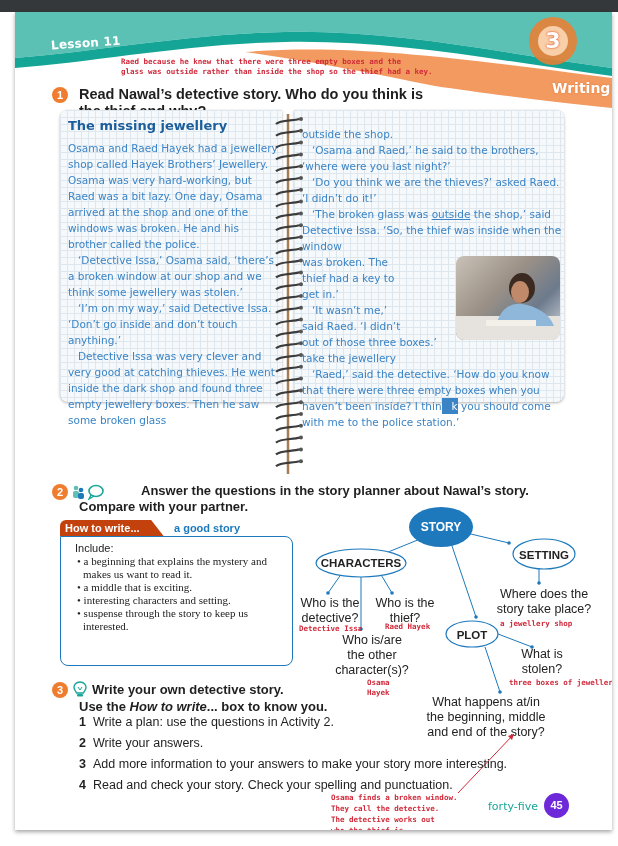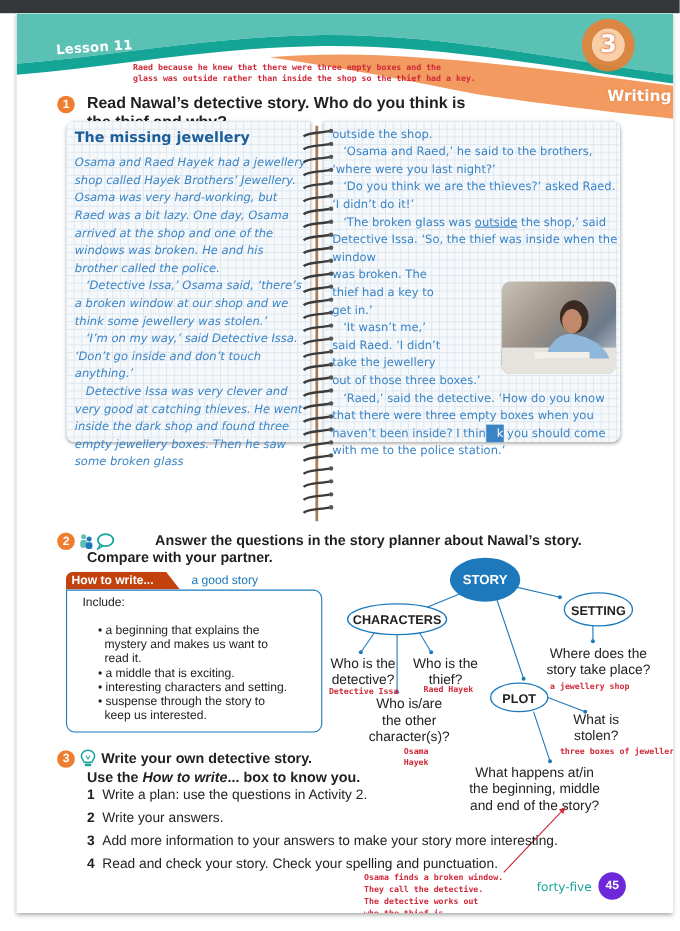--- a/index.html
+++ b/index.html
@@ -17,36 +17,36 @@
   .act1 .q { position: absolute; left: 27px; top: 0; width: 350px; }
   .notebook { position: absolute; left: 45px; top: 98px; width: 520px; height: 372px; }
   .nb-page { position: absolute; top: 0; height: 292px; background-color: #f6f9fb;
     background-image: linear-gradient(#dfe7ee 1px, transparent 1px), linear-gradient(90deg, #dfe7ee 1px, transparent 1px);
     background-size: 7px 7px; box-shadow: 0 1px 3px rgba(0,0,0,0.3); }
   .nb-left { left: 0; width: 222px; border-radius: 8px 0 0 8px; }
   .nb-right { left: 234px; width: 270px; border-radius: 0 8px 8px 0; }
   .spiral { position: absolute; left: 210px; top: 4px; width: 36px; height: 360px; }
   .hand { font-family: "DejaVu Sans", sans-serif; color: #3a84c6; font-size: 10.5px; line-height: 16px; }
   .story-title { position: absolute; left: 8px; top: 8px; font-weight: bold; color: #1b5e9b; font-size: 13px; }
-  .story-left { position: absolute; left: 8px; top: 30px; width: 212px; font-style: italic; }
-  .story-right { position: absolute; left: 242px; top: 4px; width: 260px; }
+  .story-left { position: absolute; left: 8px; top: 30px; width: 212px; }
+  .story-right { position: absolute; left: 242px; top: 16px; width: 260px; }
   .story-right p, .story-left p { margin: 0; }
   .indent { text-indent: 10px; }
   .u { text-decoration: underline; }
   .photo { position: absolute; left: 396px; top: 146px; width: 104px; height: 84px; border-radius: 8px; overflow: hidden; background: linear-gradient(135deg, #c9c2b8 0%, #9c9186 40%, #6c7a8c 70%, #d8dbe0 100%); }
   .cursor-box { display: inline-block; background: #3a84c6; color: #fff; }
   .act2 { position: absolute; left: 37px; top: 471px; font-size: 13px; font-weight: bold; color: #1f1f1f; line-height: 16px; }
   .act2 .act-num { position: absolute; left: 0; top: 1px; }
   .act2 .icons { position: absolute; left: 20px; top: 1px; width: 34px; height: 16px; }
   .act2 .q { position: absolute; left: 56px; top: 0; width: 450px; white-space: nowrap; margin-left: 33px; }
   .act2 .q2 { position: absolute; left: 27px; top: 16px; white-space: nowrap; }
   .htw-tab { position: absolute; left: 45px; top: 508px; height: 16px; padding: 0 24px 0 5px; background: #c2410c; color: #fff; font-weight: bold; font-size: 11px; line-height: 16px; border-radius: 6px 0 0 0; clip-path: polygon(0 0, 88% 0, 100% 100%, 0 100%); }
-  .htw-sub { position: absolute; left: 159px; top: 508px; color: #1d79bc; font-weight: normal; font-size: 11px; line-height: 16px; }
+  .htw-sub { position: absolute; left: 159px; top: 508px; color: #1d79bc; font-weight: bold; font-size: 11px; line-height: 16px; }
   .htw-box { position: absolute; left: 45px; top: 524px; width: 233px; height: 130px; border: 1.5px solid #1d79bc; border-radius: 0 8px 8px 8px; box-sizing: border-box; padding: 5px 14px; font-size: 11px; color: #222; line-height: 13px; }
-  .htw-box ul { margin: 12px; padding: 0; list-style: none; }
+  .htw-box ul { margin: 0; padding: 0; list-style: none; font-family: Liberation Serif, serif; }
   .htw-box li { padding-left: 8px; text-indent: -6px; }
   .diagram { position: absolute; left: 0; top: 0; }
   .dtext { font-family: "Liberation Sans", sans-serif; }
   .act3 { position: absolute; left: 37px; top: 669px; font-size: 13px; font-weight: bold; color: #1f1f1f; line-height: 17px; }
   .act3 .act-num { position: absolute; left: 0; top: 1px; }
   .act3 .bulb { position: absolute; left: 20px; top: 0px; }
   .act3 .q { position: absolute; left: 40px; top: 0; white-space: nowrap; }
   .act3 .q2 { position: absolute; left: 27px; top: 17px; white-space: nowrap; }
   .steps { position: absolute; left: 64px; top: 703px; font-size: 12.5px; color: #1f1f1f; }
   .step { position: absolute; left: 0; white-space: nowrap; }
@@ -160,22 +160,22 @@
     <div class="story-right hand">
       <p>outside the shop.</p>
       <p class="indent">‘Osama and Raed,’ he said to the brothers, ‘where were you last night?’</p>
       <p class="indent">‘Do you think we are the thieves?’ asked Raed. ‘I didn’t do it!’</p>
       <p class="indent"><span>‘The broken glass was </span><span class="u">outside</span><span> the shop,’ said Detective Issa. ‘So, the thief was inside when the window</span></p>
       <p>was broken. The</p>
       <p>thief had a key to</p>
       <p>get in.’</p>
       <p class="indent">‘It wasn’t me,’</p>
       <p>said Raed. ‘I didn’t</p>
+      <p>out of those three boxes.’</p>
       <p>take the jewellery</p>
-      <p>out of those three boxes.’</p>
       <p class="indent"><span>‘Raed,’ said the detective. ‘How do you know that there were three empty boxes when you haven’t been inside? I thin</span><span class="cursor-box">k</span><span> you should come with me to the police station.’</span></p>
     </div>
     <div class="photo">
       <svg width="104" height="84">
         <rect x="0" y="60" width="104" height="24" fill="#e6e3de"></rect>
         <ellipse cx="66" cy="32" rx="13" ry="15" fill="#3a2a22"></ellipse>
         <ellipse cx="64" cy="36" rx="9" ry="11" fill="#c08a6a"></ellipse>
         <path d="M40 70 C44 52 56 46 66 48 C80 50 94 58 98 70 Z" fill="#8fb7da"></path>
         <rect x="30" y="64" width="50" height="6" fill="#f3f0ea"></rect>
       </svg>

